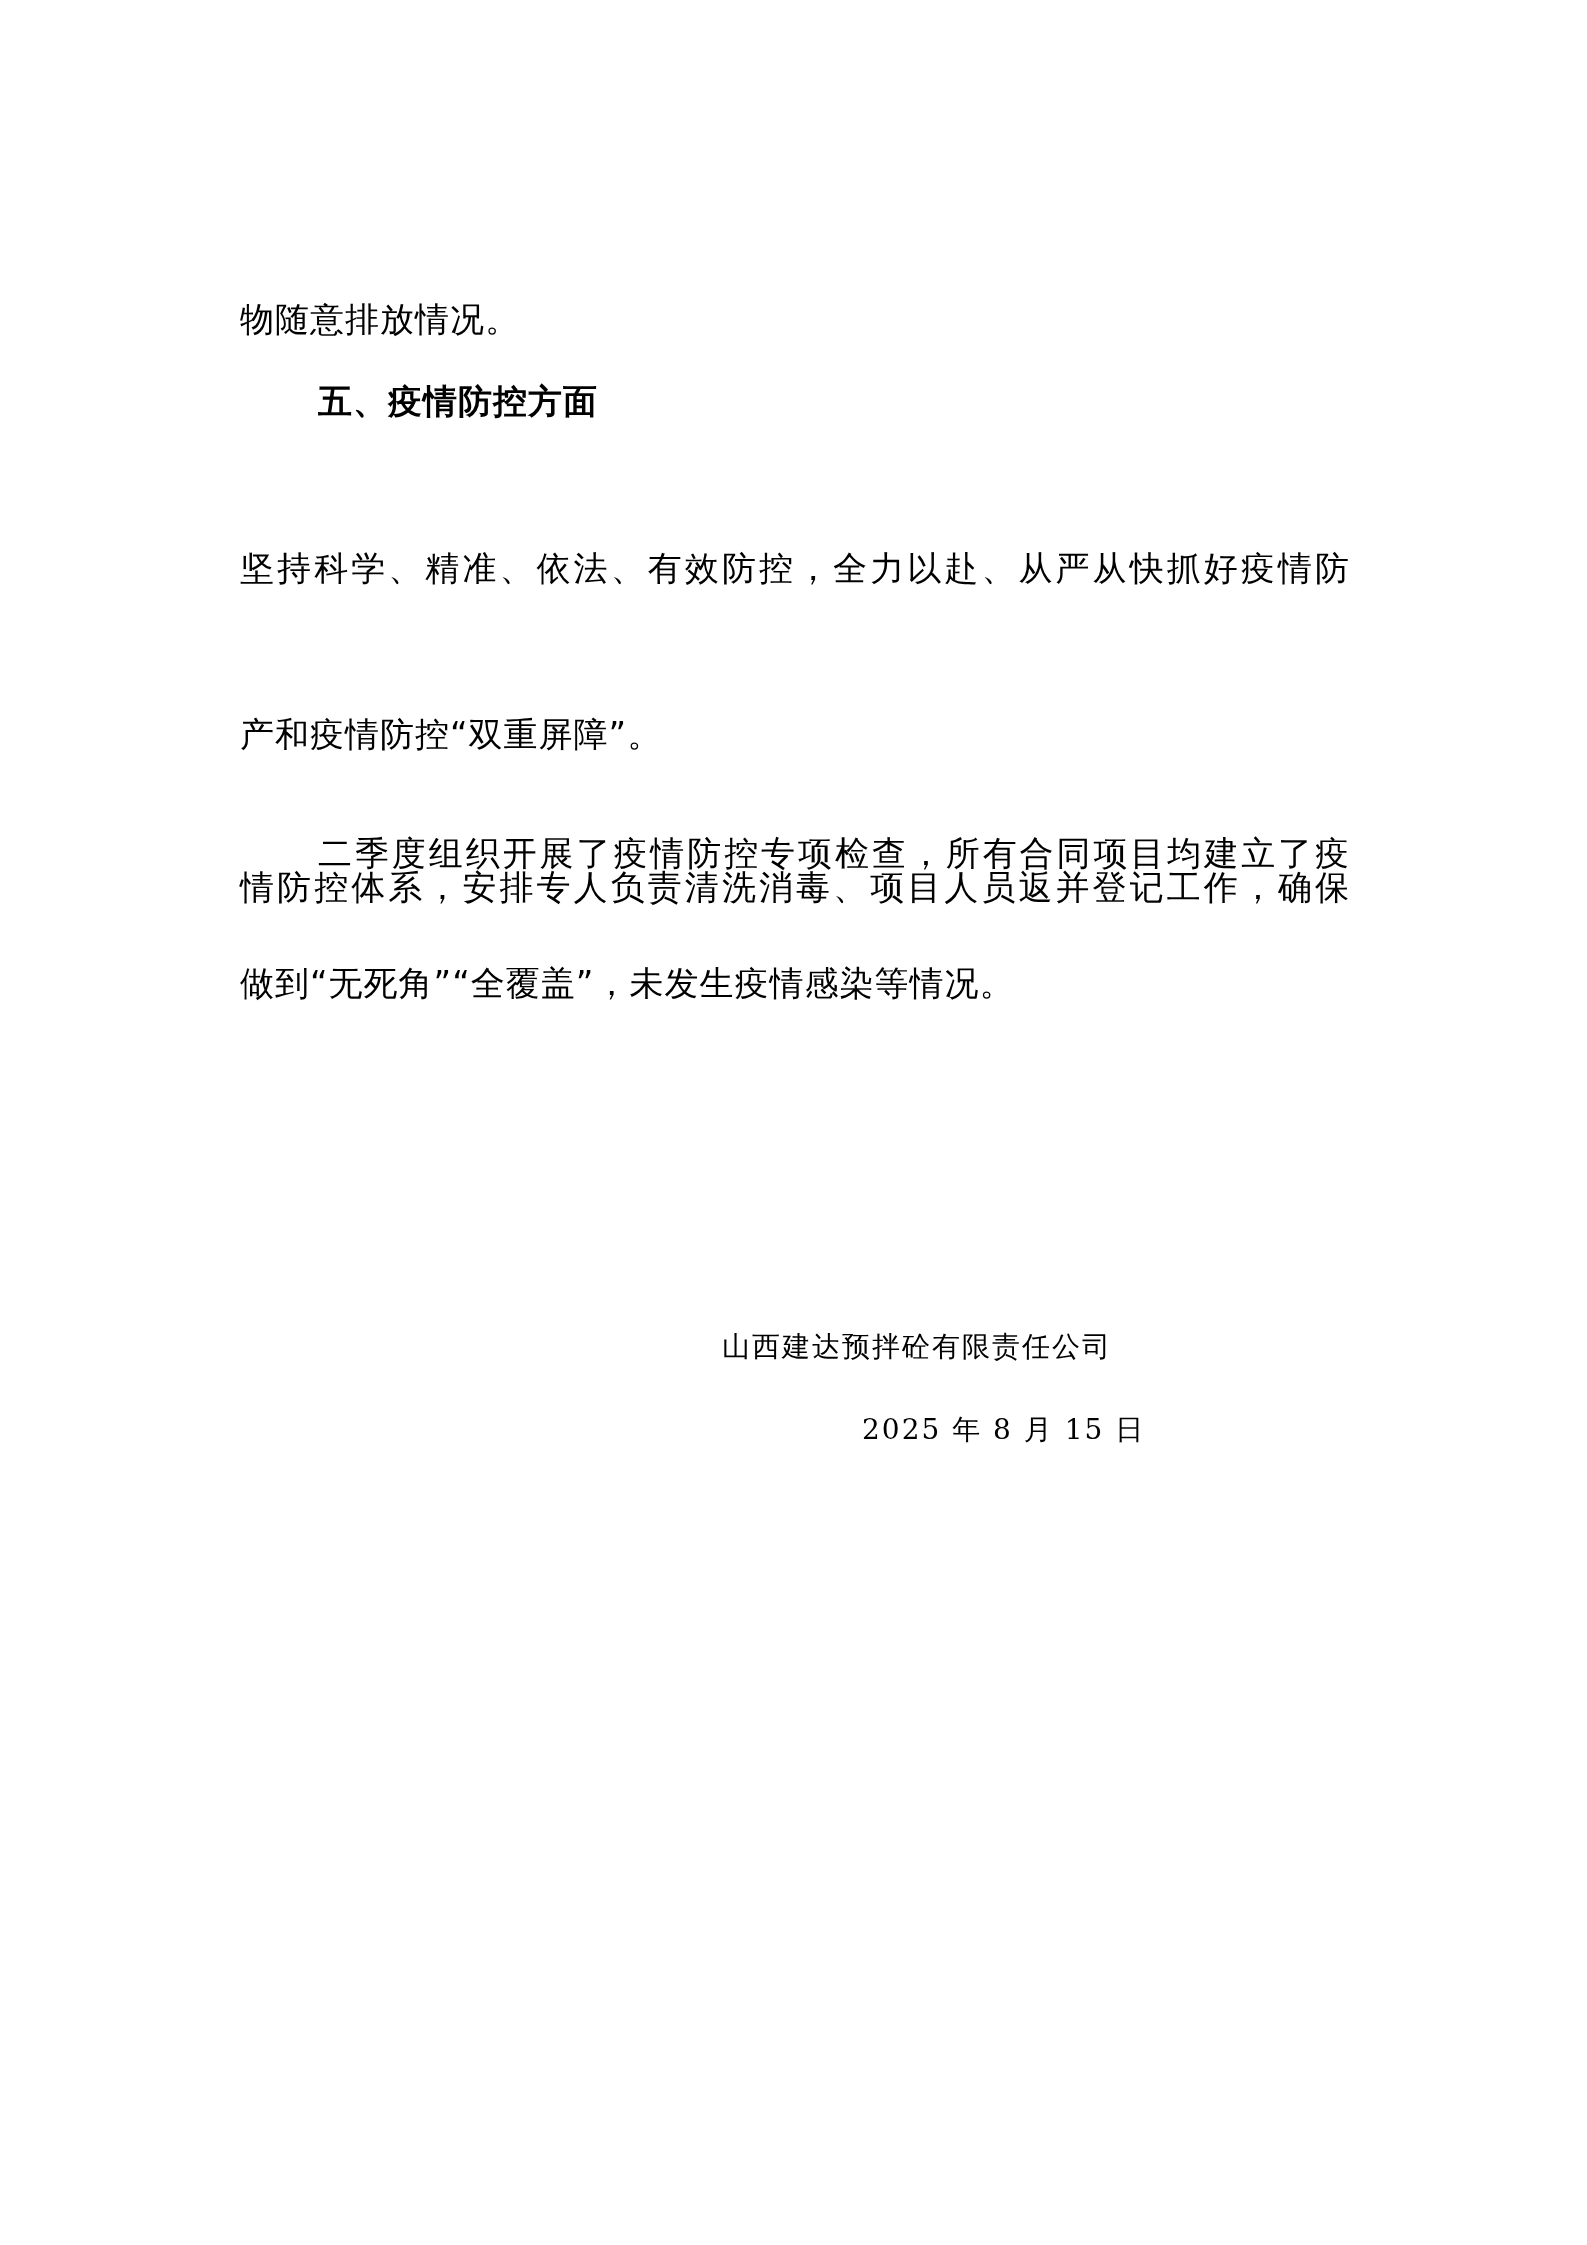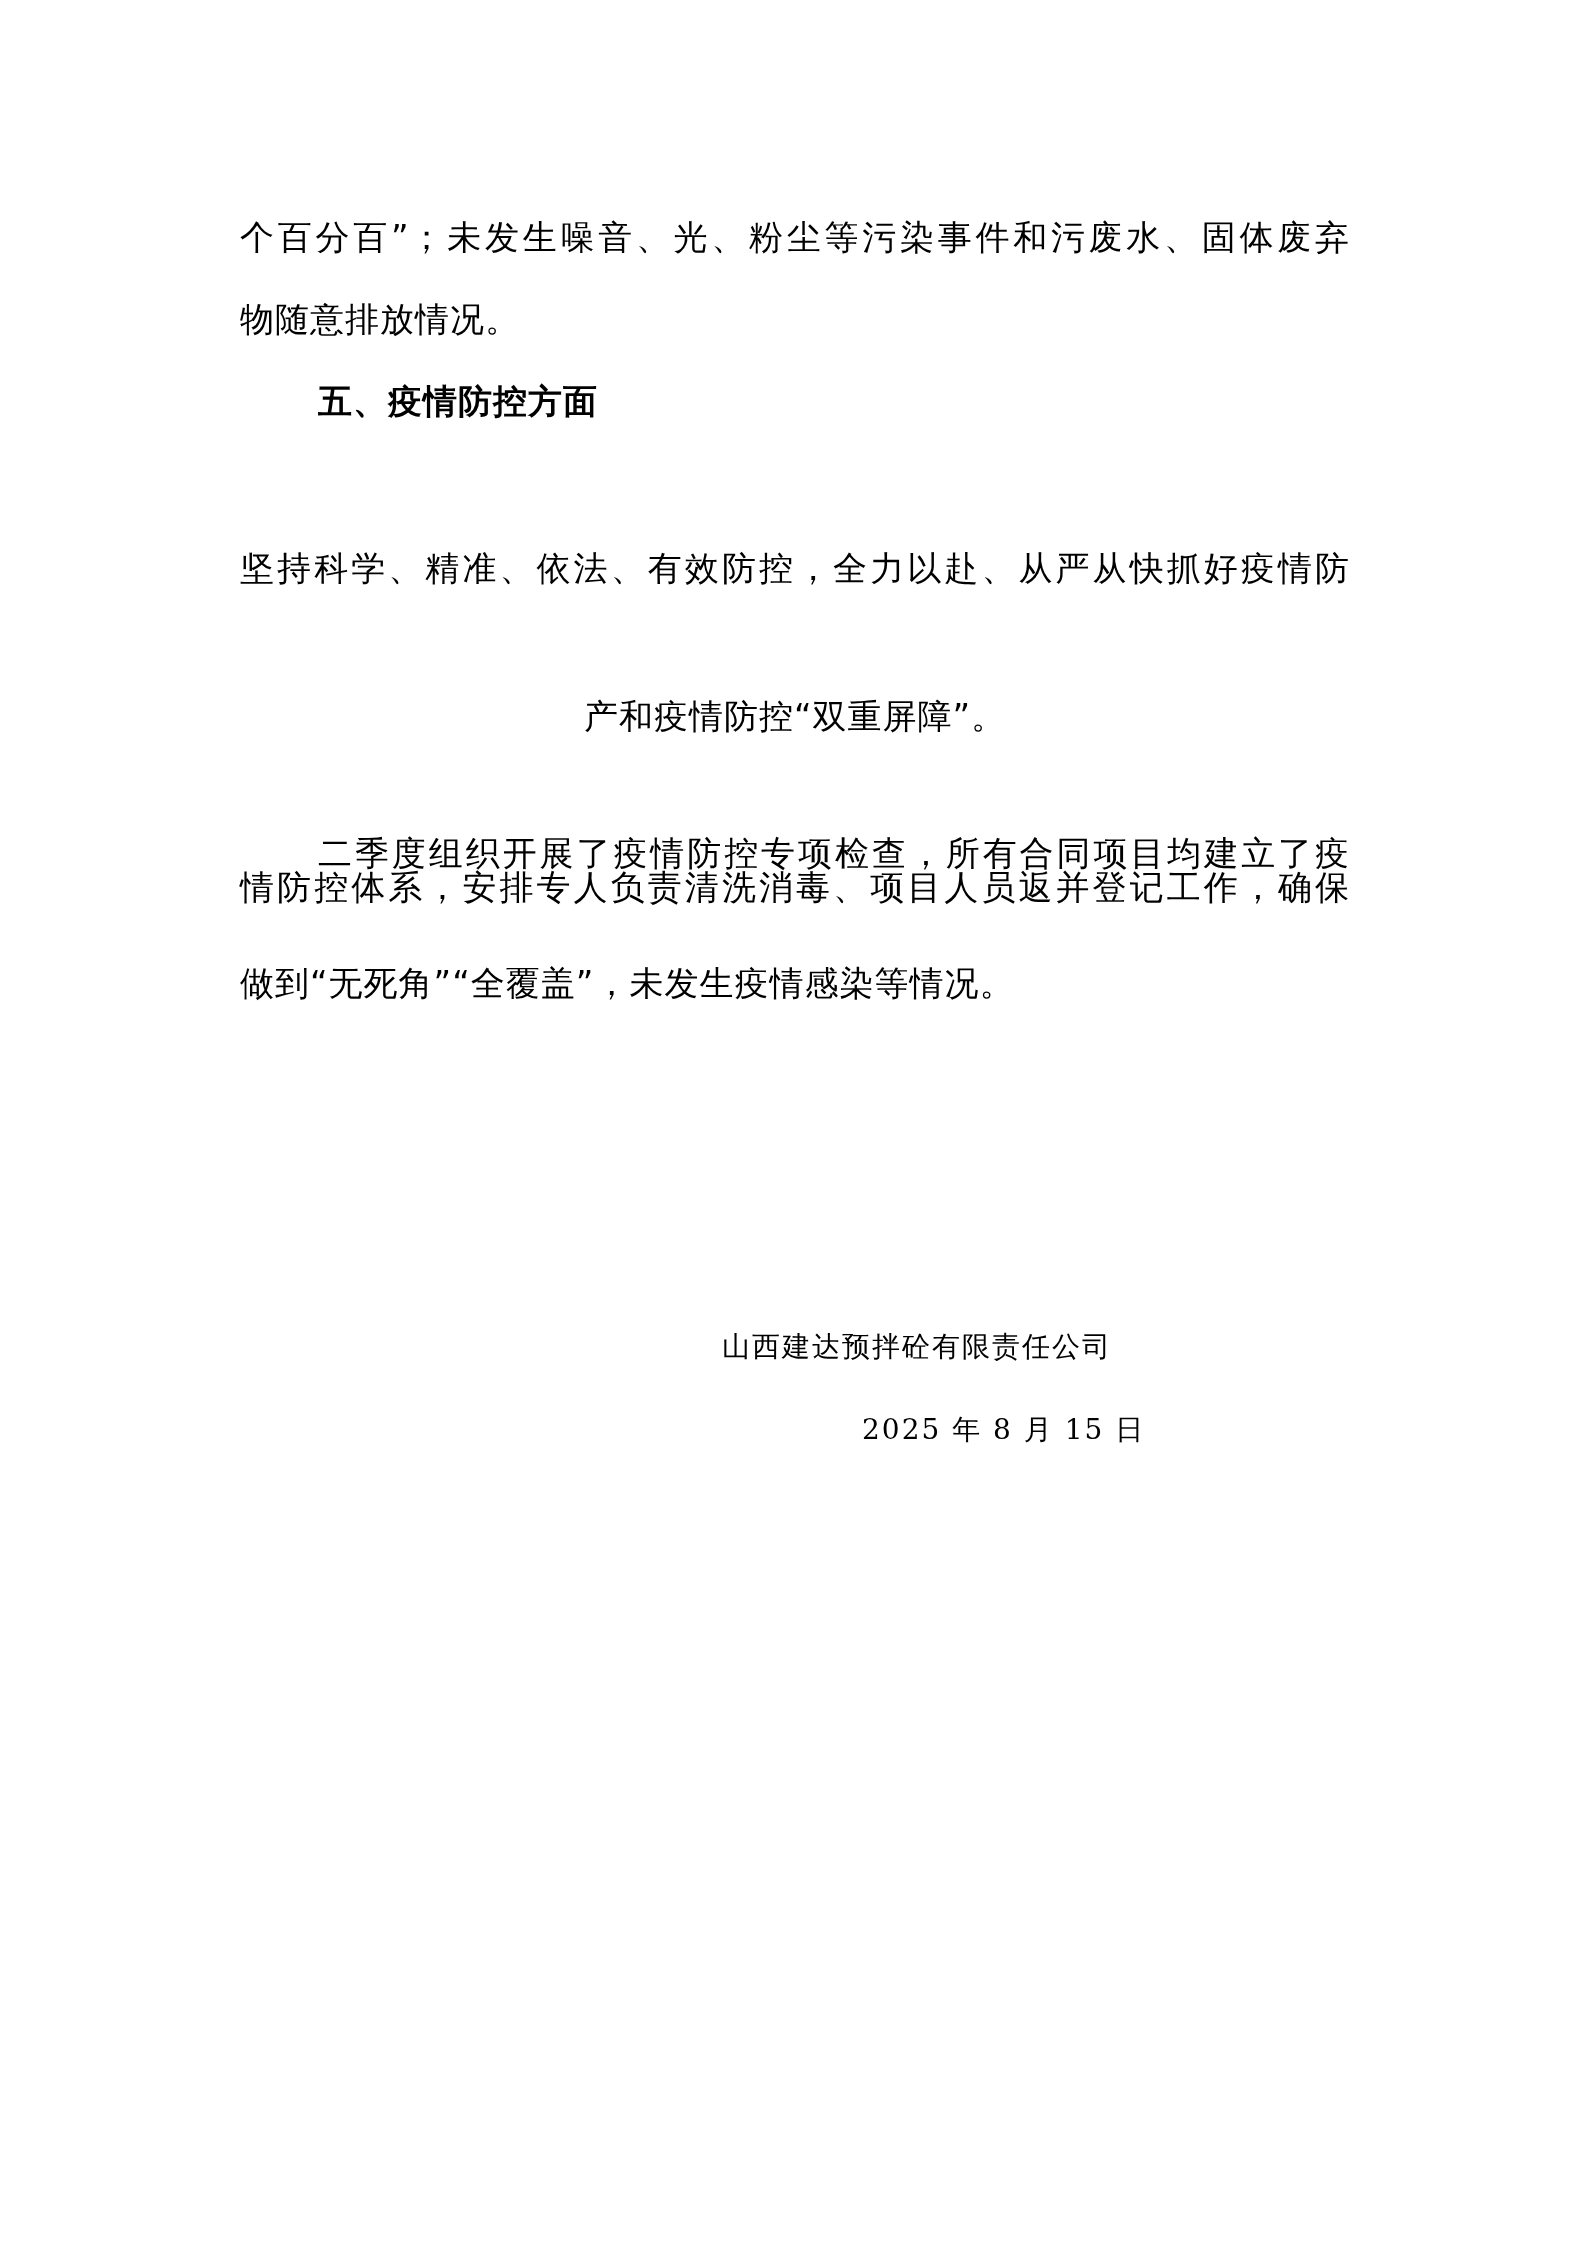--- a/index.html
+++ b/index.html
@@ -51,27 +51,26 @@
       white-space: nowrap;
       letter-spacing: 2px;
       font-family: "DejaVu Serif", "Liberation Serif", serif;
     }
   </style>
 </head>
 <body>
 
 <div class="page">
 
-  <div class="line justify" style="top:217px;">个百分百”；未发生噪音、光、粉尘等污染事件和污废水、固体废弃</div>
   <div class="line" style="top:299px;">物随意排放情况。</div>
 
   <div class="line indent heading" style="top:381px;">五、疫情防控方面</div>
 
   <div class="line justify" style="top:548px;">坚持科学、精准、依法、有效防控，全力以赴、从严从快抓好疫情防</div>
-  <div class="line" style="top:696px;text-align:center;">产和疫情防控“双重屏障”。</div>
+  <div class="line" style="top:714px;">产和疫情防控“双重屏障”。</div>
 
   <div class="line indent justify" style="top:797px;margin-top:36px;">二季度组织开展了疫情防控专项检查，所有合同项目均建立了疫</div>
   <div class="line justify" style="top:867px;">情防控体系，安排专人负责清洗消毒、项目人员返并登记工作，确保</div>
   <div class="line" style="top:963px;">做到“无死角”“全覆盖”，未发生疫情感染等情况。</div>
 
   <div class="sign" style="left:722px; top:1326px;">山西建达预拌砼有限责任公司</div>
   <div class="sign" style="left:862px; top:1409px;">2025 年 8 月 15 日</div>
 
 </div>
 

